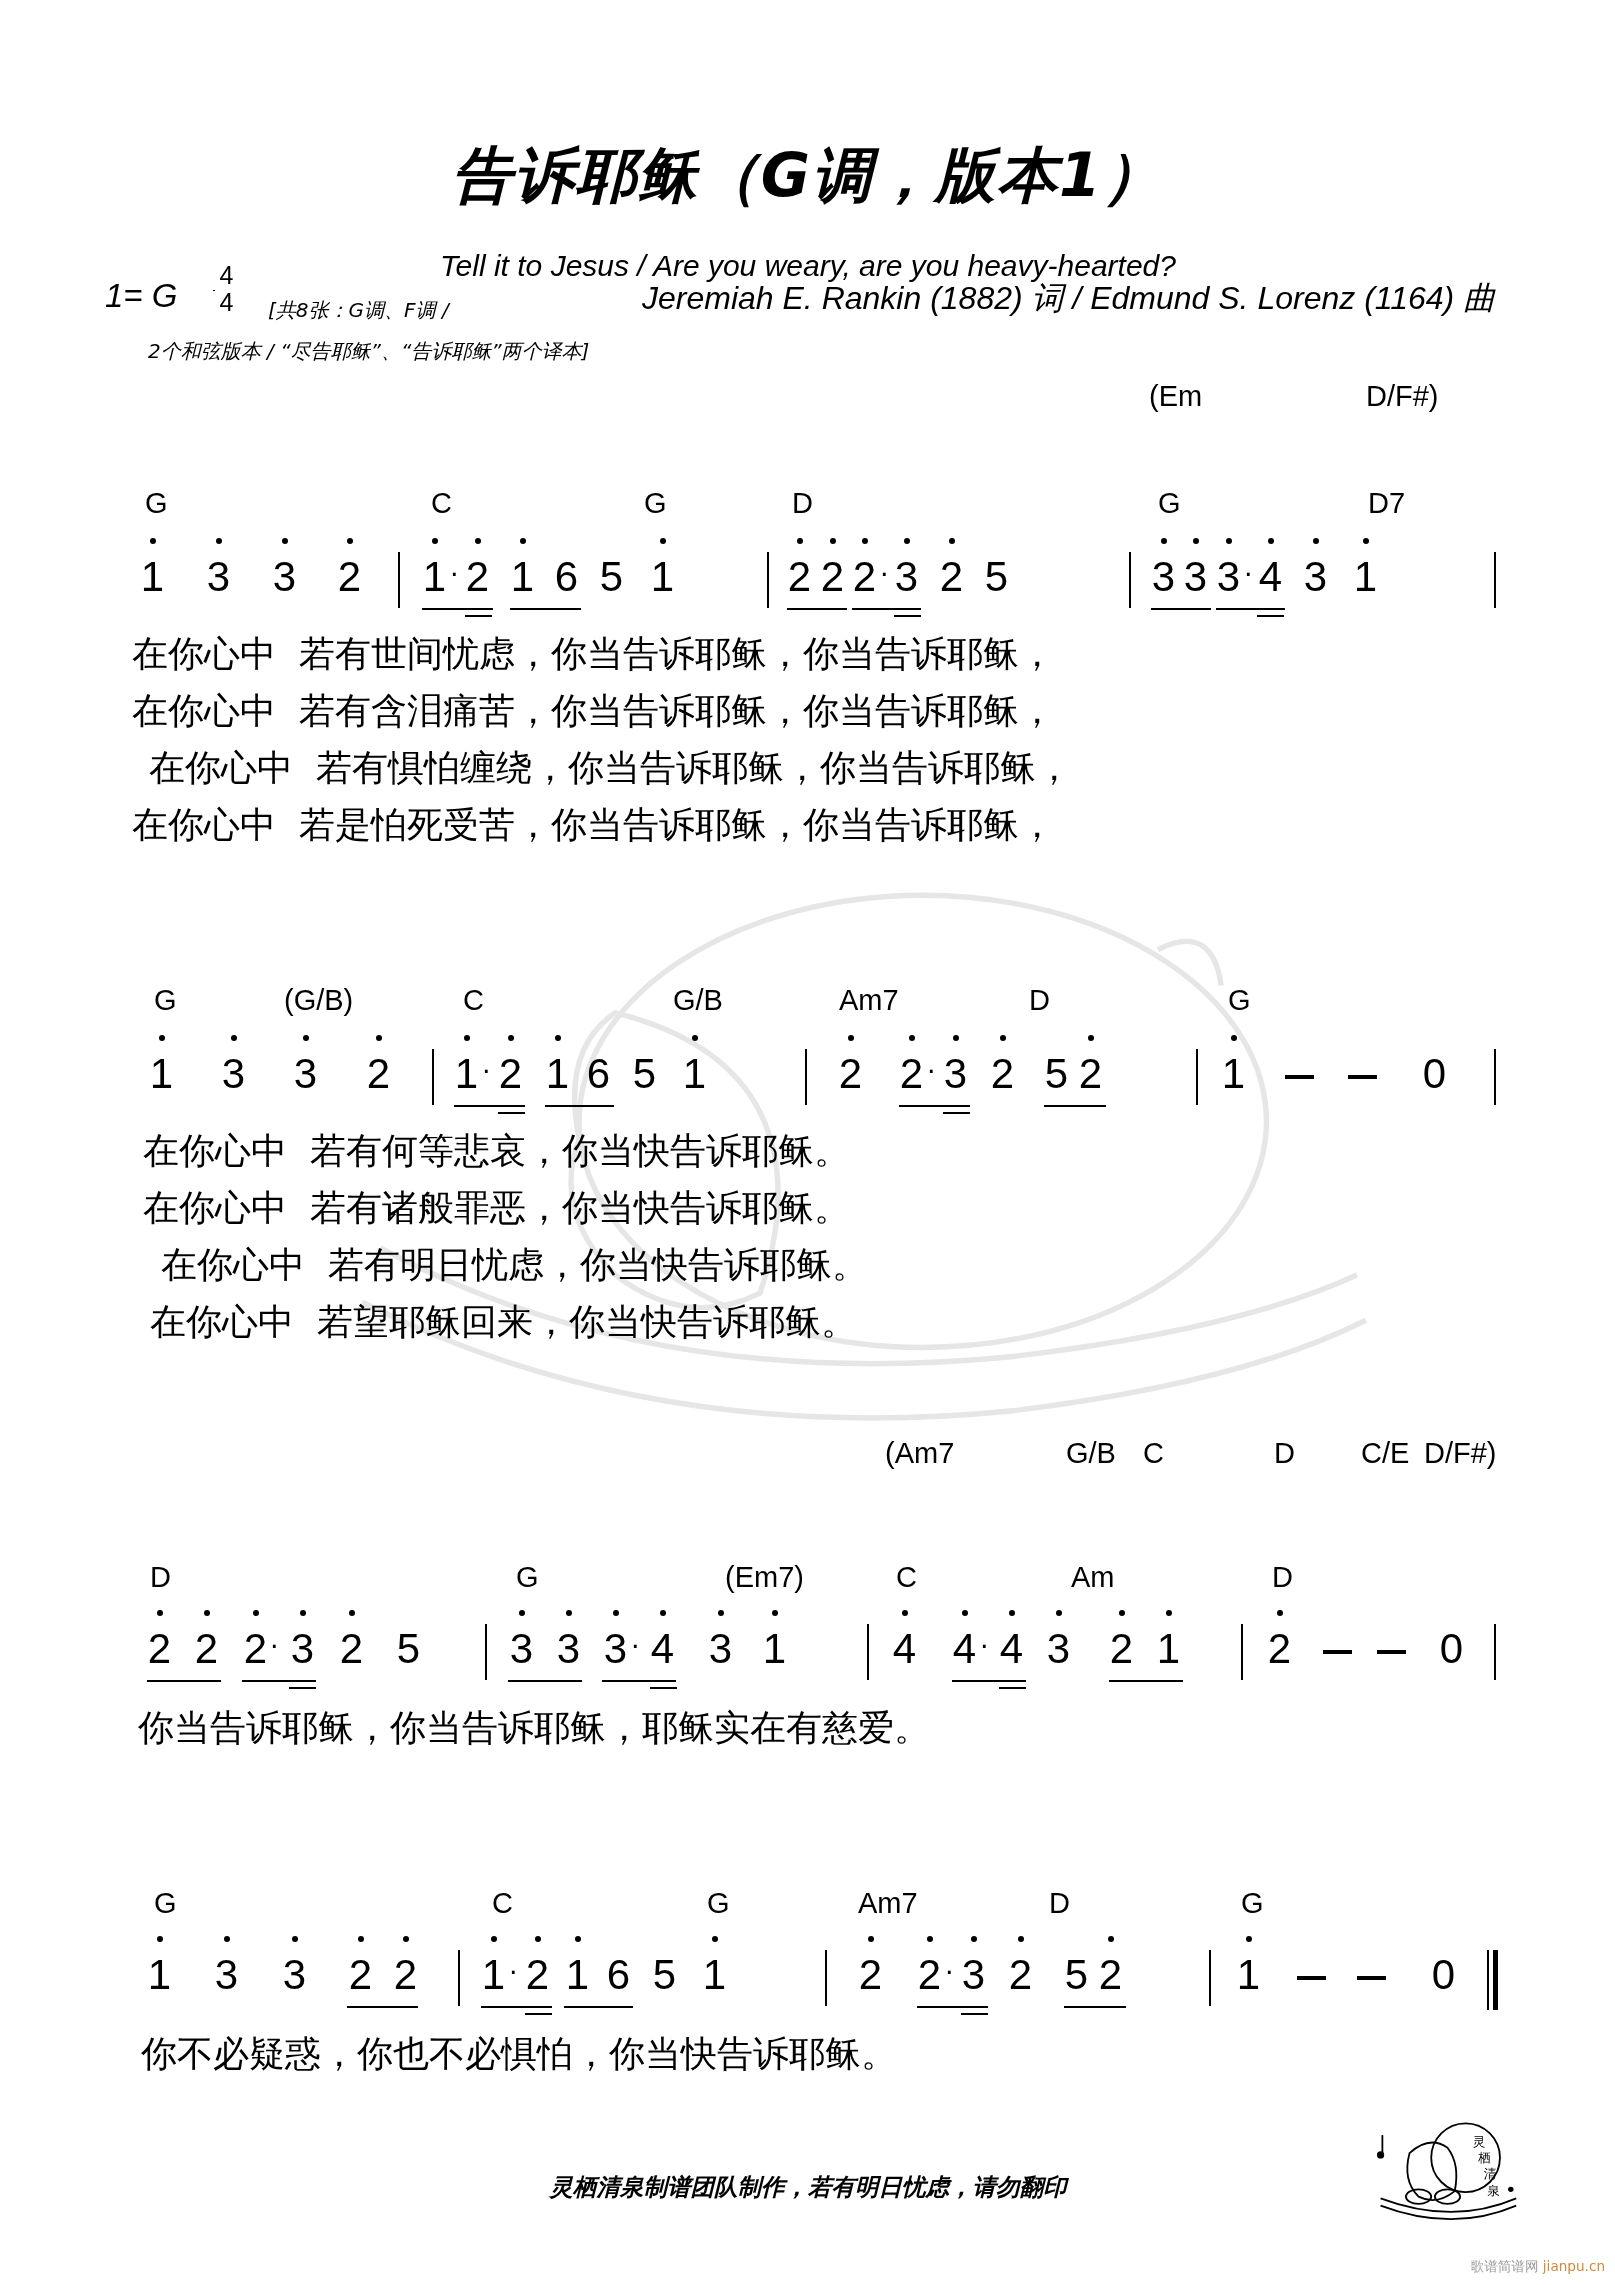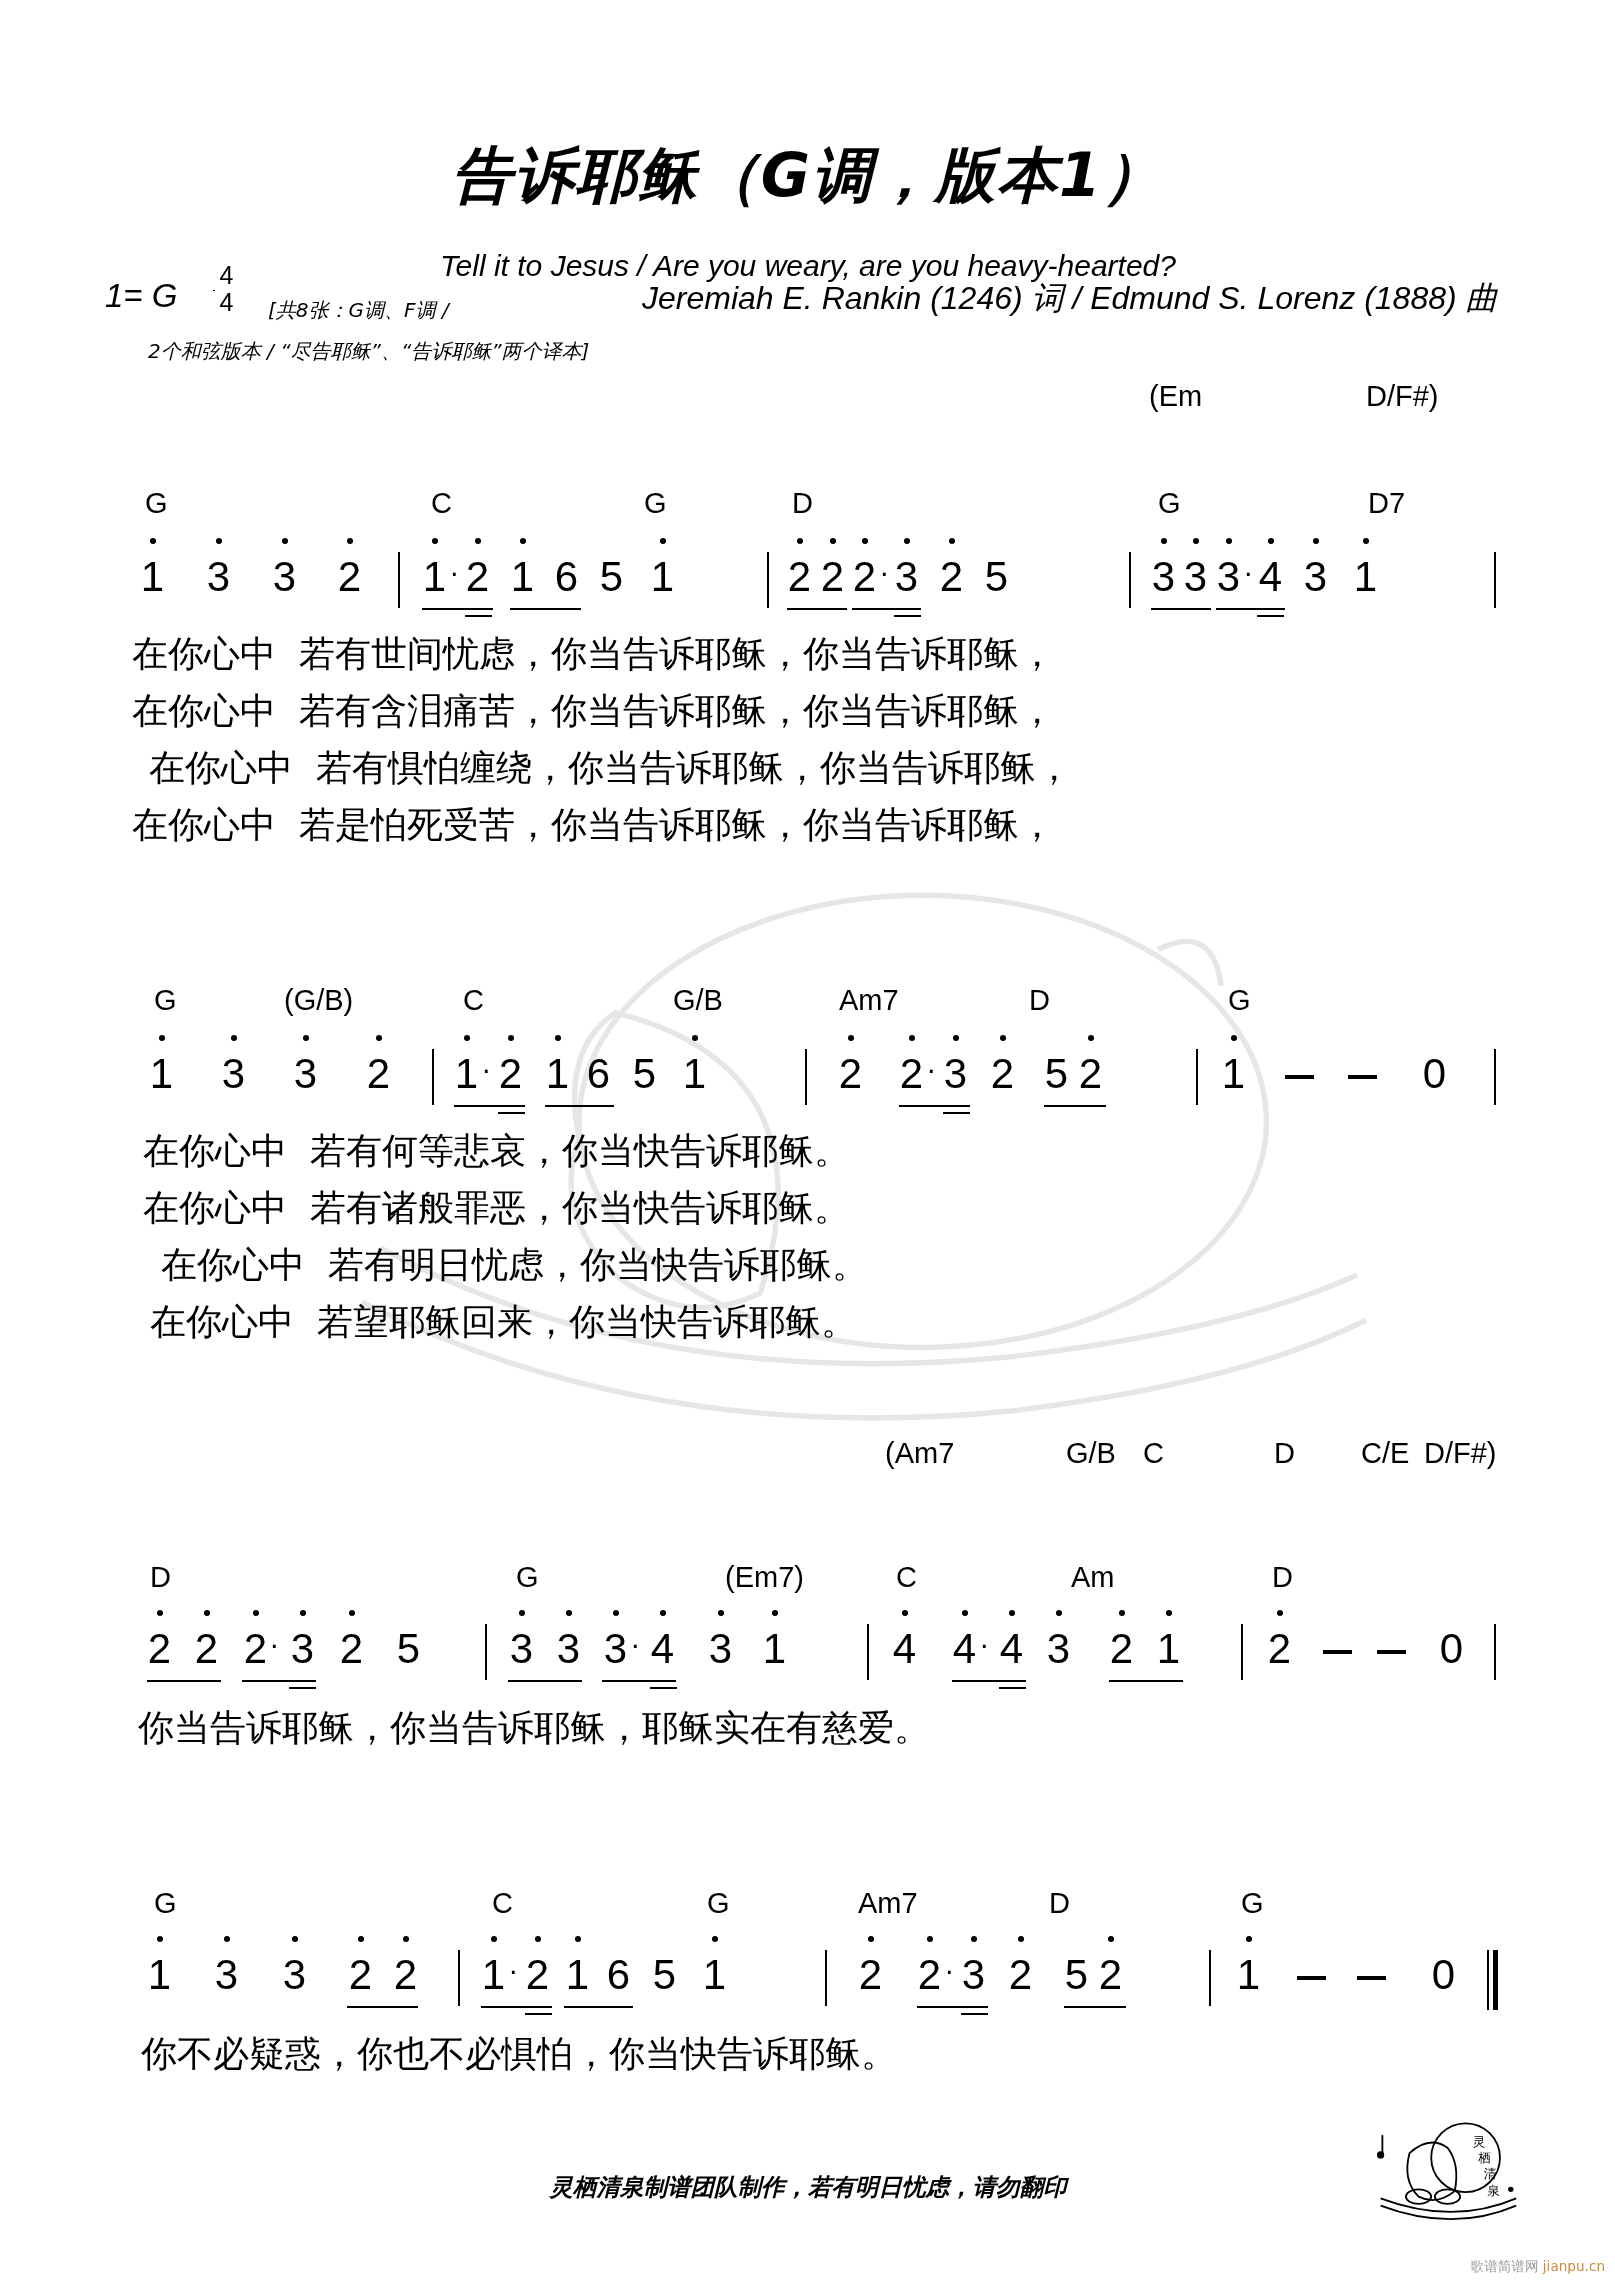--- a/index.html
+++ b/index.html
@@ -44,21 +44,21 @@
 <div class="abs title">告诉耶稣（G调，版本1）</div>
 <div class="abs subtitle">Tell it to Jesus / Are you weary, are you heavy-hearted?</div>
 <div class="abs key">1=  G</div>
 <div class="frac">
   <span>4</span>
   <span class="bar"></span>
   <span>4</span>
 </div>
 <div class="abs note1">[共8张：G调、F调 /</div>
 <div class="abs note2">2个和弦版本 / “尽告耶稣”、“告诉耶稣”两个译本]</div>
-<div class="abs credits">Jeremiah E. Rankin (1246) 词 / Edmund S. Lorenz (1888) 曲</div>
+<div class="abs credits">Jeremiah E. Rankin (1882) 词 / Edmund S. Lorenz (1164) 曲</div>
 
 <div>
   <span class="chord" style="left:1149px;top:380px">(Em</span>
   <span class="chord" style="left:1366px;top:380px">D/F#)</span>
 
   <span class="chord" style="left:145px;top:487px">G</span>
   <span class="chord" style="left:431px;top:487px">C</span>
   <span class="chord" style="left:644px;top:487px">G</span>
   <span class="chord" style="left:792px;top:487px">D</span>
   <span class="chord" style="left:1158px;top:487px">G</span>

